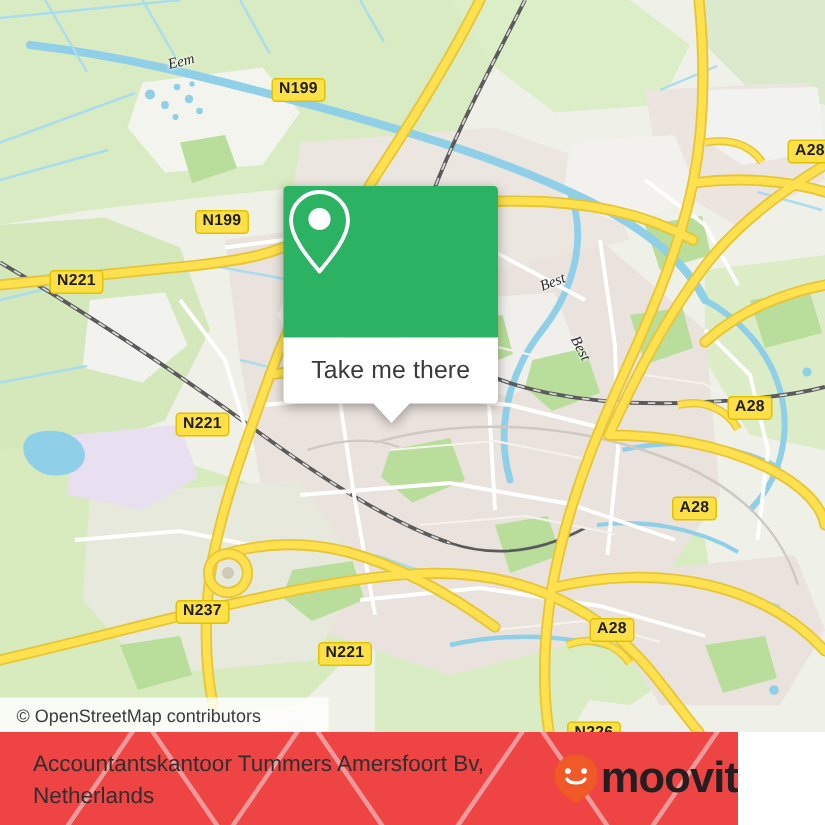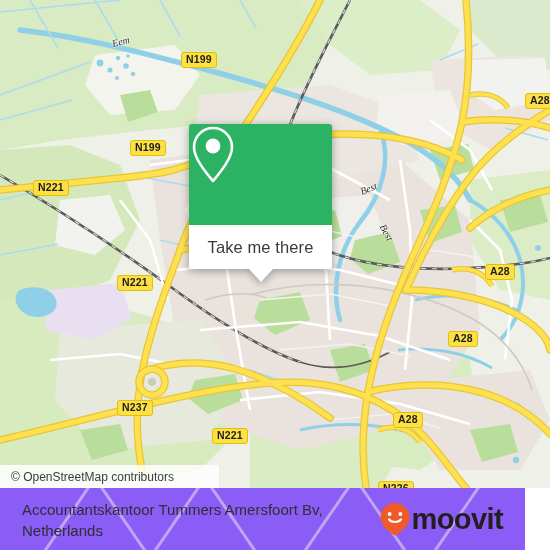--- a/index.html
+++ b/index.html
@@ -87,32 +87,32 @@
     padding-left:11px;
     box-sizing:border-box;
   }
   .attrib span{
     font-size:12px;color:#3c3c3c;white-space:nowrap;
   }
 
   
   .footer{
     position:absolute;left:0;top:488px;width:492px;height:62px;
-    background:#8b5cf6;overflow:hidden;padding-left:33px;
+    background:#ef4444;overflow:hidden;
   }
   .footer-wm{
     position:absolute;left:0;top:0;width:550px;height:62px;
     opacity:.5;
   }
   .footer-title{
     position:absolute;left:22px;top:11px;width:350px;
     font-size:15px;line-height:21px;color:#2f2f2f;
   }
   .logo{
-    position:absolute;right:22px;top:14px;
+    position:absolute;right:0;top:14px;
     display:flex;align-items:center;
   }
   .logo-word{
     font-size:29px;font-weight:bold;color:#231f20;
     letter-spacing:-.6px;line-height:29px;
     margin-left:1px;
   }
 </style>
 </head>
 <body>

